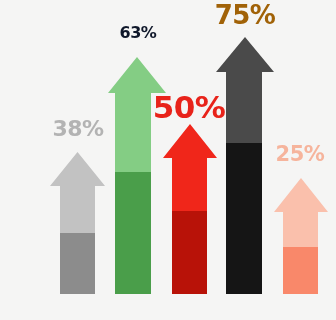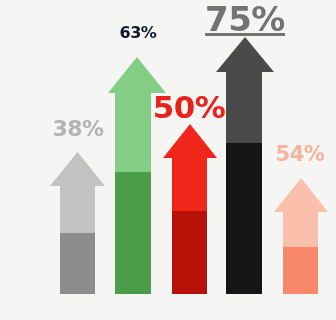--- a/index.html
+++ b/index.html
@@ -68,16 +68,16 @@
       </svg>
       <svg class="arrow-svg" viewBox="0 0 336 320">
         <path d="M301,178 L328,212 L318,212 L318,247 L283,247 L283,212 L274,212 Z" fill="#fac0ac"></path>
         <rect x="283" y="247" width="35" height="47" fill="#f9886a"></rect>
       </svg>
     </div>
   <div id="label-layer">
       <div class="pct-label" style="left: 78px; top: 118px; font-size: 22px; color: rgb(179, 179, 179);">38%</div>
       <div class="pct-label" style="left: 138px; top: 25px; font-size: 16px; color: #0f172a;">63%</div>
       <div class="pct-label" style="left: 189px; top: 92px; font-size: 31px; color: rgb(232, 35, 26);">50%</div>
-      <div class="pct-label" style="left: 245px; top: 2px; font-size: 34px; color: #737373; text-decoration: underline;">75%</div>
-      <div class="pct-label" style="left: 300px; top: 144px; font-size: 21px; color: rgb(246, 180, 156);">54%</div>
+      <div class="pct-label" style="left: 245px; top: 2px; font-size: 26px; color: #a16207;">75%</div>
+      <div class="pct-label" style="left: 300px; top: 144px; font-size: 21px; color: rgb(246, 180, 156);">25%</div>
     </div>
 </div>
 
 </body></html>

